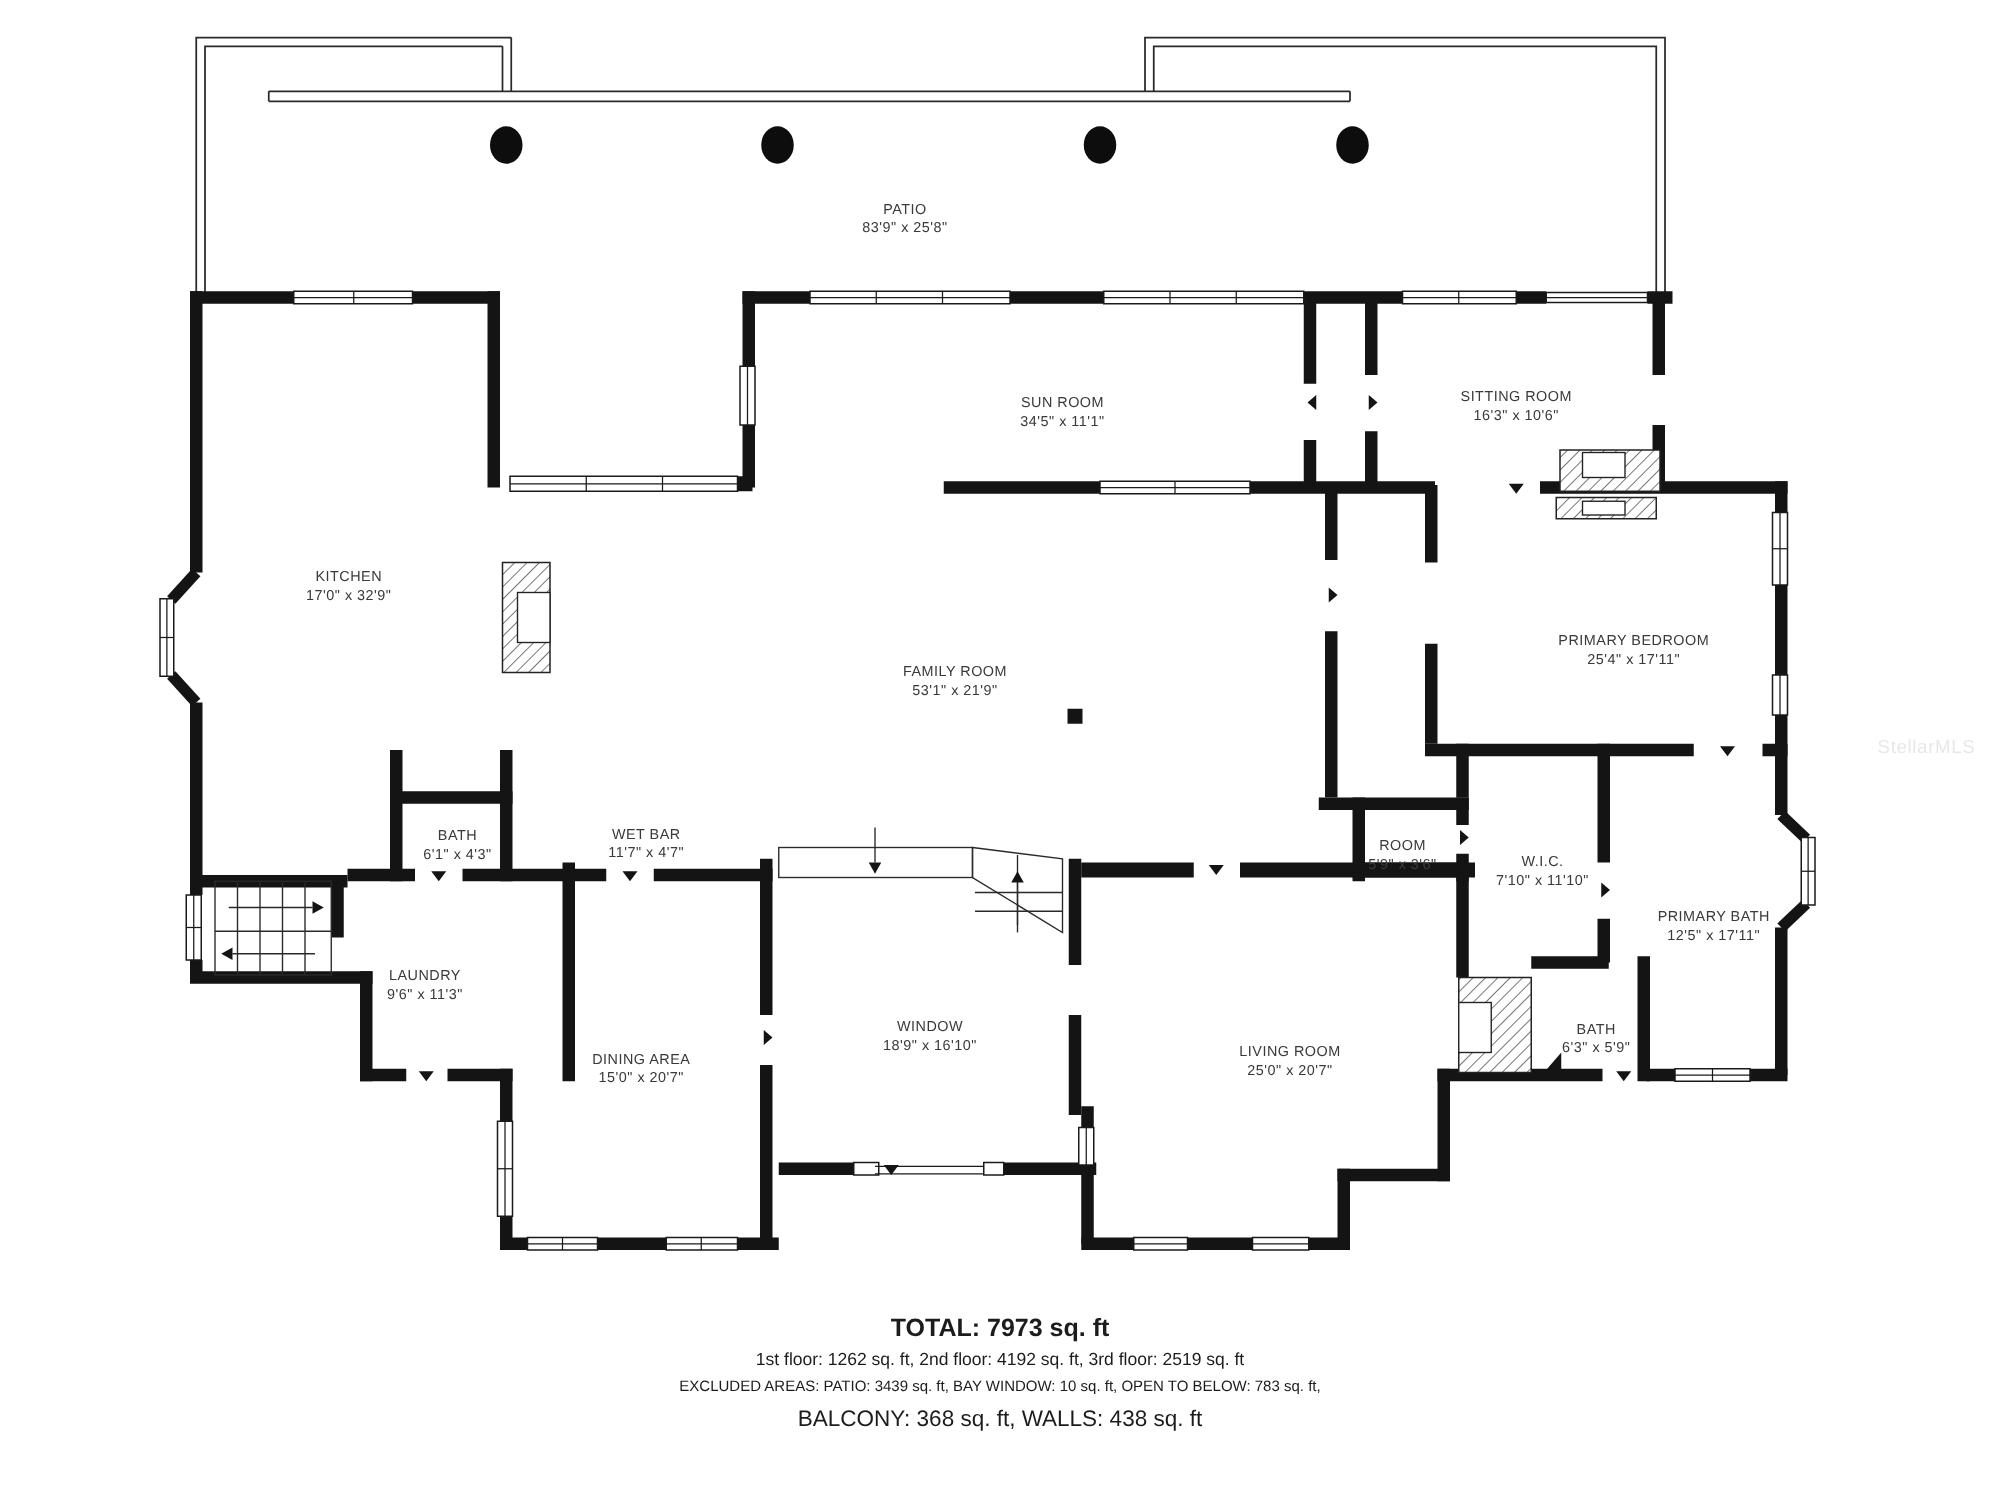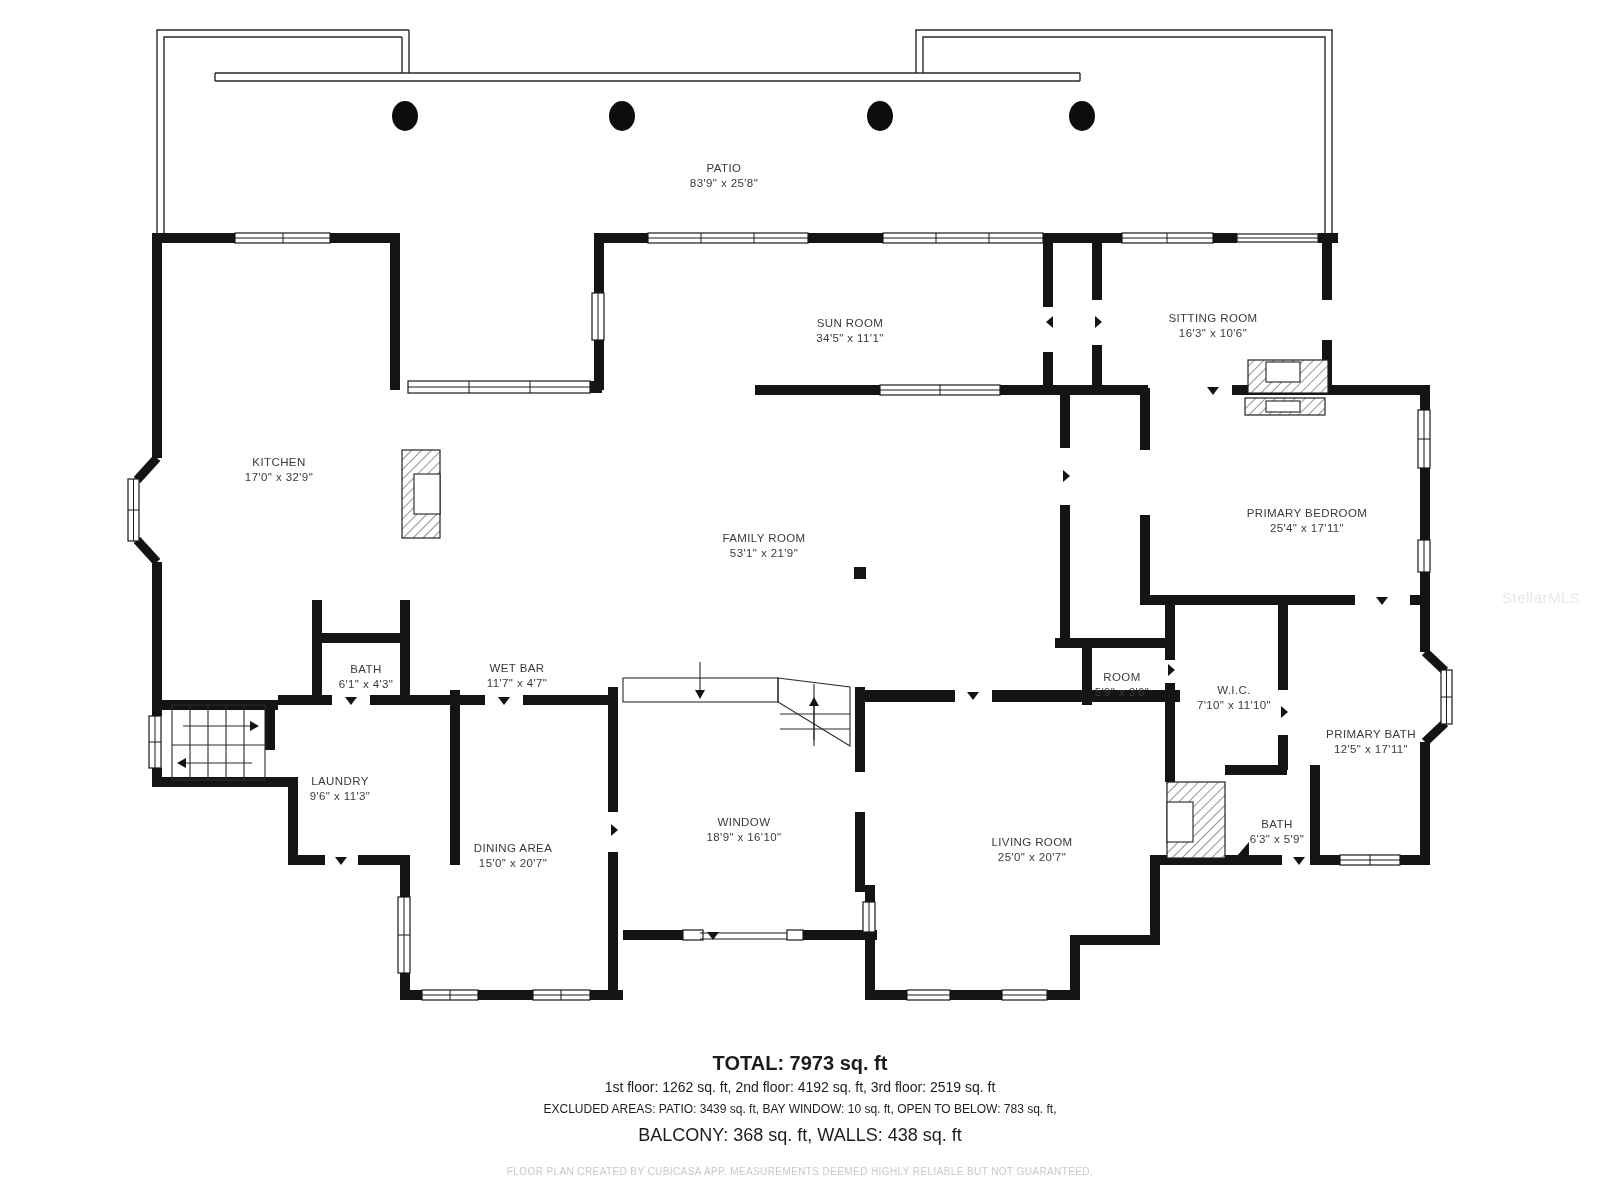--- a/index.html
+++ b/index.html
@@ -396,15 +396,14 @@
     <span class="dm">6'3" x 5'9"</span>
   </div>
 
   <div class="summary">
     <div class="total">TOTAL: 7973 sq. ft</div>
     <div class="floors">1st floor: 1262 sq. ft, 2nd floor: 4192 sq. ft, 3rd floor: 2519 sq. ft</div>
     <div class="ex1">EXCLUDED AREAS: PATIO: 3439 sq. ft, BAY WINDOW: 10 sq. ft, OPEN TO BELOW: 783 sq. ft,</div>
     <div class="ex2">BALCONY: 368 sq. ft, WALLS: 438 sq. ft</div>
   </div>
 
-  <div class="footer-note">FLOOR PLAN CREATED BY CUBICASA APP. MEASUREMENTS DEEMED HIGHLY RELIABLE BUT NOT GUARANTEED.</div>
   <div class="watermark">StellarMLS</div>
 </div>
 
 </body></html>

